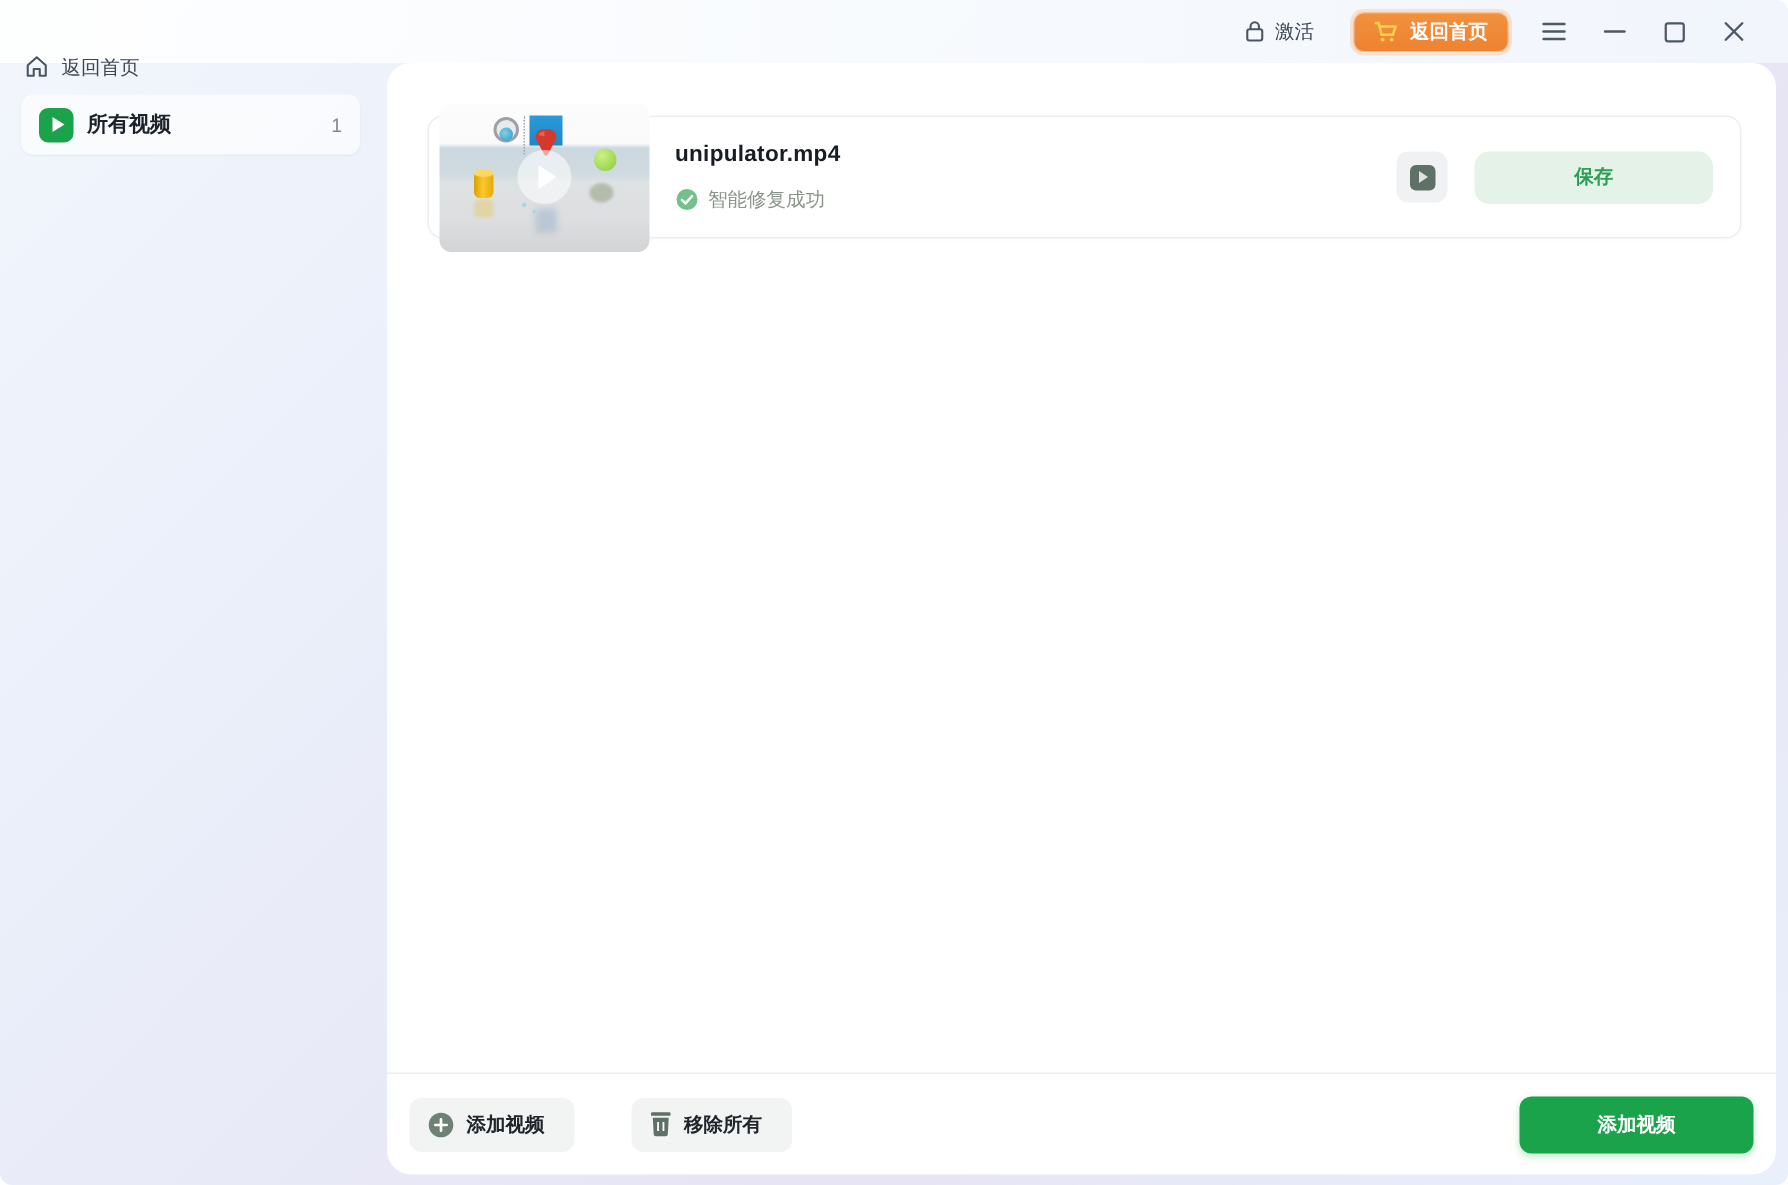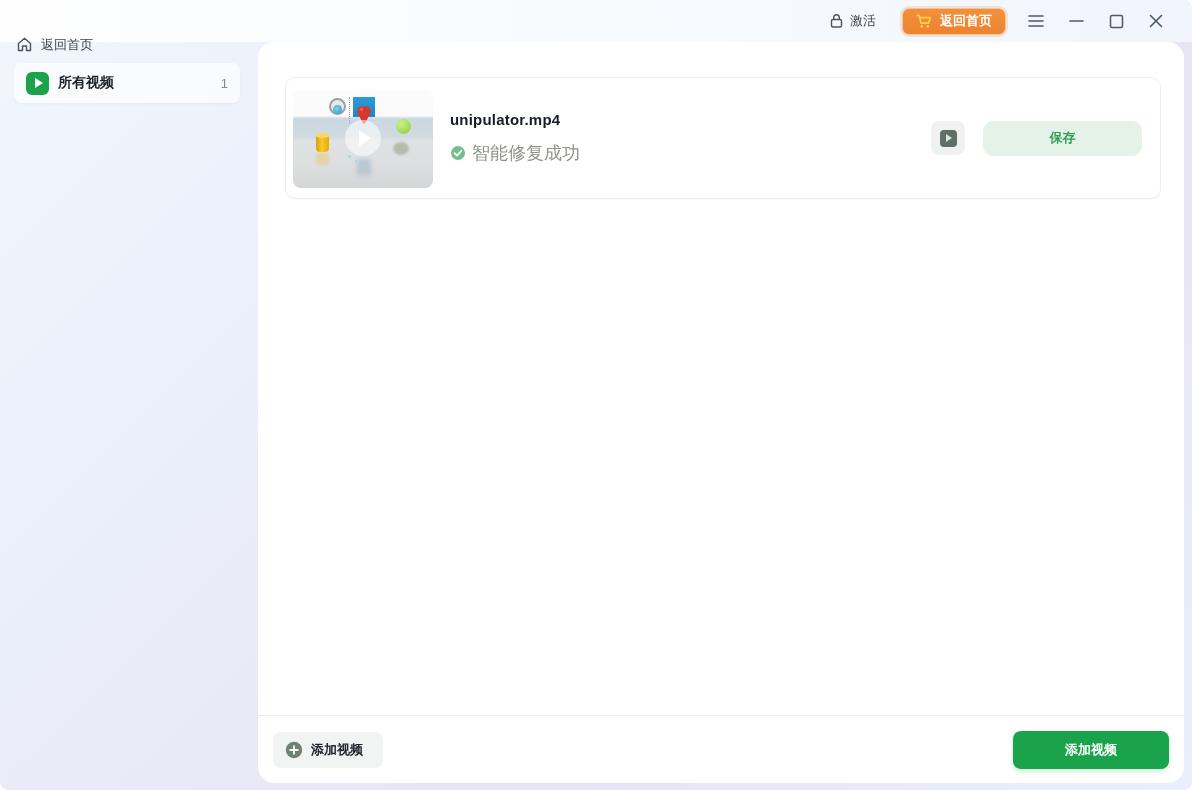--- a/index.html
+++ b/index.html
@@ -51,21 +51,21 @@
   .sidebar-item .count { margin-left:auto; font-size:13px; color:#828a95; }
 
   
   .main-panel {
     position:absolute; left:258px; top:42px; right:8px; bottom:7px;
     background:#ffffff; border-radius:16px;
   }
   .content { position:absolute; left:0; right:0; top:0; bottom:68px; padding:35px 23px 0 27px; }
 
   .video-card {
-    height:122px; border:1px solid #ededee; border-radius:10px;
+    height:82px; border:1px solid #ededee; border-radius:10px;
     display:flex; align-items:center; padding:7px 18px 7px 7px;
     box-shadow:0 1px 3px rgba(0,0,0,.02);
   }
 
   
   .thumb {
     position:relative; width:140px; height:99px; border-radius:8px; overflow:hidden; flex:none;
     background:linear-gradient(180deg,#fcfcfc 0%,#fafafa 27%,#ccd8df 30%,#cfdbe1 48%,#dfe2e3 53%,#dcdee0 78%,#d2d4d6 100%);
   }
   .th-gripper { position:absolute; left:36px; top:9px; width:17px; height:17px; border-radius:50%;
@@ -91,21 +91,21 @@
   .th-overlay { position:absolute; left:50%; top:50%; transform:translate(-50%,-50%);
     width:36px; height:36px; border-radius:50%; background:rgba(255,255,255,.55); }
   .th-overlay::after { content:""; position:absolute; left:14px; top:10px;
     border-style:solid; border-width:8px 0 8px 12px;
     border-color:transparent transparent transparent #ffffff; }
   .th-spark { position:absolute; width:3px; height:3px; border-radius:50%; background:#8fd8e8; opacity:.8; }
 
   .vc-info { margin-left:17px; }
   .vc-title { font-size:15px; font-weight:bold; color:#181c25; letter-spacing:.2px; }
   .vc-status { margin-top:13px; display:flex; align-items:center; gap:6px; }
-  .vc-status .label { font-size:18px; color:var(--status-gray,#8b948b);font-family:Liberation Serif, serif; }
+  .vc-status .label { font-size:13px; color:var(--status-gray,#8b948b);font-family:Liberation Serif, serif; }
 
   .vc-actions { margin-left:auto; display:flex; align-items:center; gap:18px; }
   .mini-play { width:34px; height:34px; border-radius:8px; background:#f0f1f2;
     display:flex; align-items:center; justify-content:center; }
   .mini-play .sq { width:17px; height:17px; border-radius:4px; background:#5f7066;
     display:flex; align-items:center; justify-content:center; }
   .mini-play .sq::after { content:""; border-style:solid; border-width:4px 0 4px 6px;
     border-color:transparent transparent transparent #dfe4e1; margin-left:1px; }
   .save-btn { width:159px; height:35px; border-radius:10px; border:none;
     background:var(--save-light-bg,#e4f2e8);
@@ -247,18 +247,29 @@
       <button class="foot-btn">
         <span>
           <svg width="18" height="18" viewBox="0 0 18 18">
             <circle cx="9" cy="9" r="8.2" fill="#6e8274"></circle>
             <path d="M9 5.2 V12.8 M5.2 9 H12.8" stroke="#ffffff" stroke-width="1.8" stroke-linecap="round"></path>
           </svg>
         </span>
         <span>添加视频</span>
       </button>
 
+      <button class="foot-btn">
+        <span>
+          <svg width="15" height="17" viewBox="0 0 15 17">
+            <rect x="1" y="0.5" width="13" height="2.4" rx="0.8" fill="#5f7066"></rect>
+            <path d="M2.2 4.2 H12.8 L12.2 15.2 a1.4 1.4 0 0 1 -1.4 1.3 H4.2 a1.4 1.4 0 0 1 -1.4 -1.3 Z" fill="#5f7066"></path>
+            <line x1="5.7" y1="7" x2="5.7" y2="13" stroke="#ffffff" stroke-width="1.2"></line>
+            <line x1="9.3" y1="7" x2="9.3" y2="13" stroke="#ffffff" stroke-width="1.2"></line>
+          </svg>
+        </span>
+        <span>移除所有</span>
+      </button>
 
       <button class="save-all-btn">添加视频</button>
     </div>
   </div>
 
 </div>
 
 </body></html>

